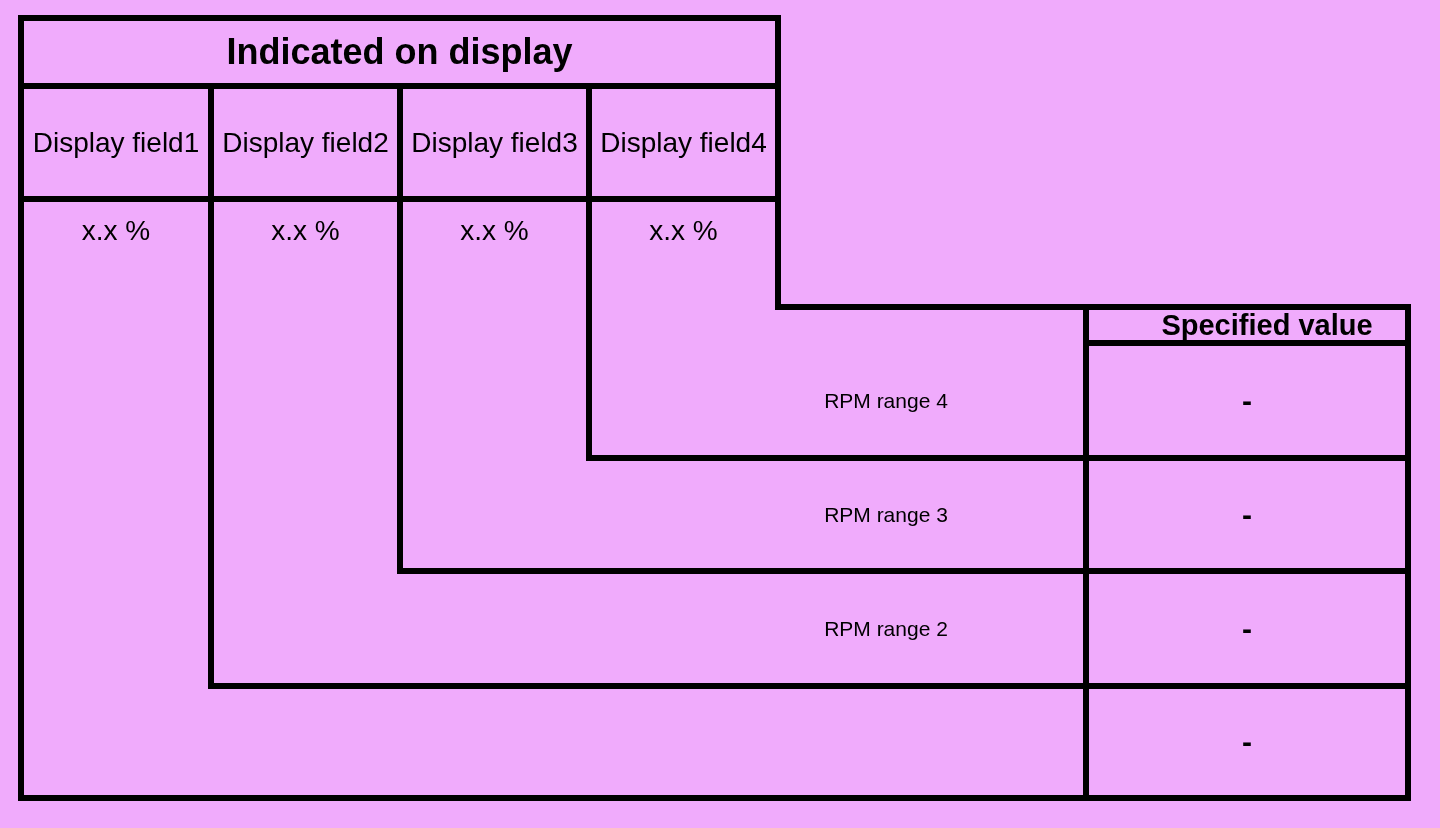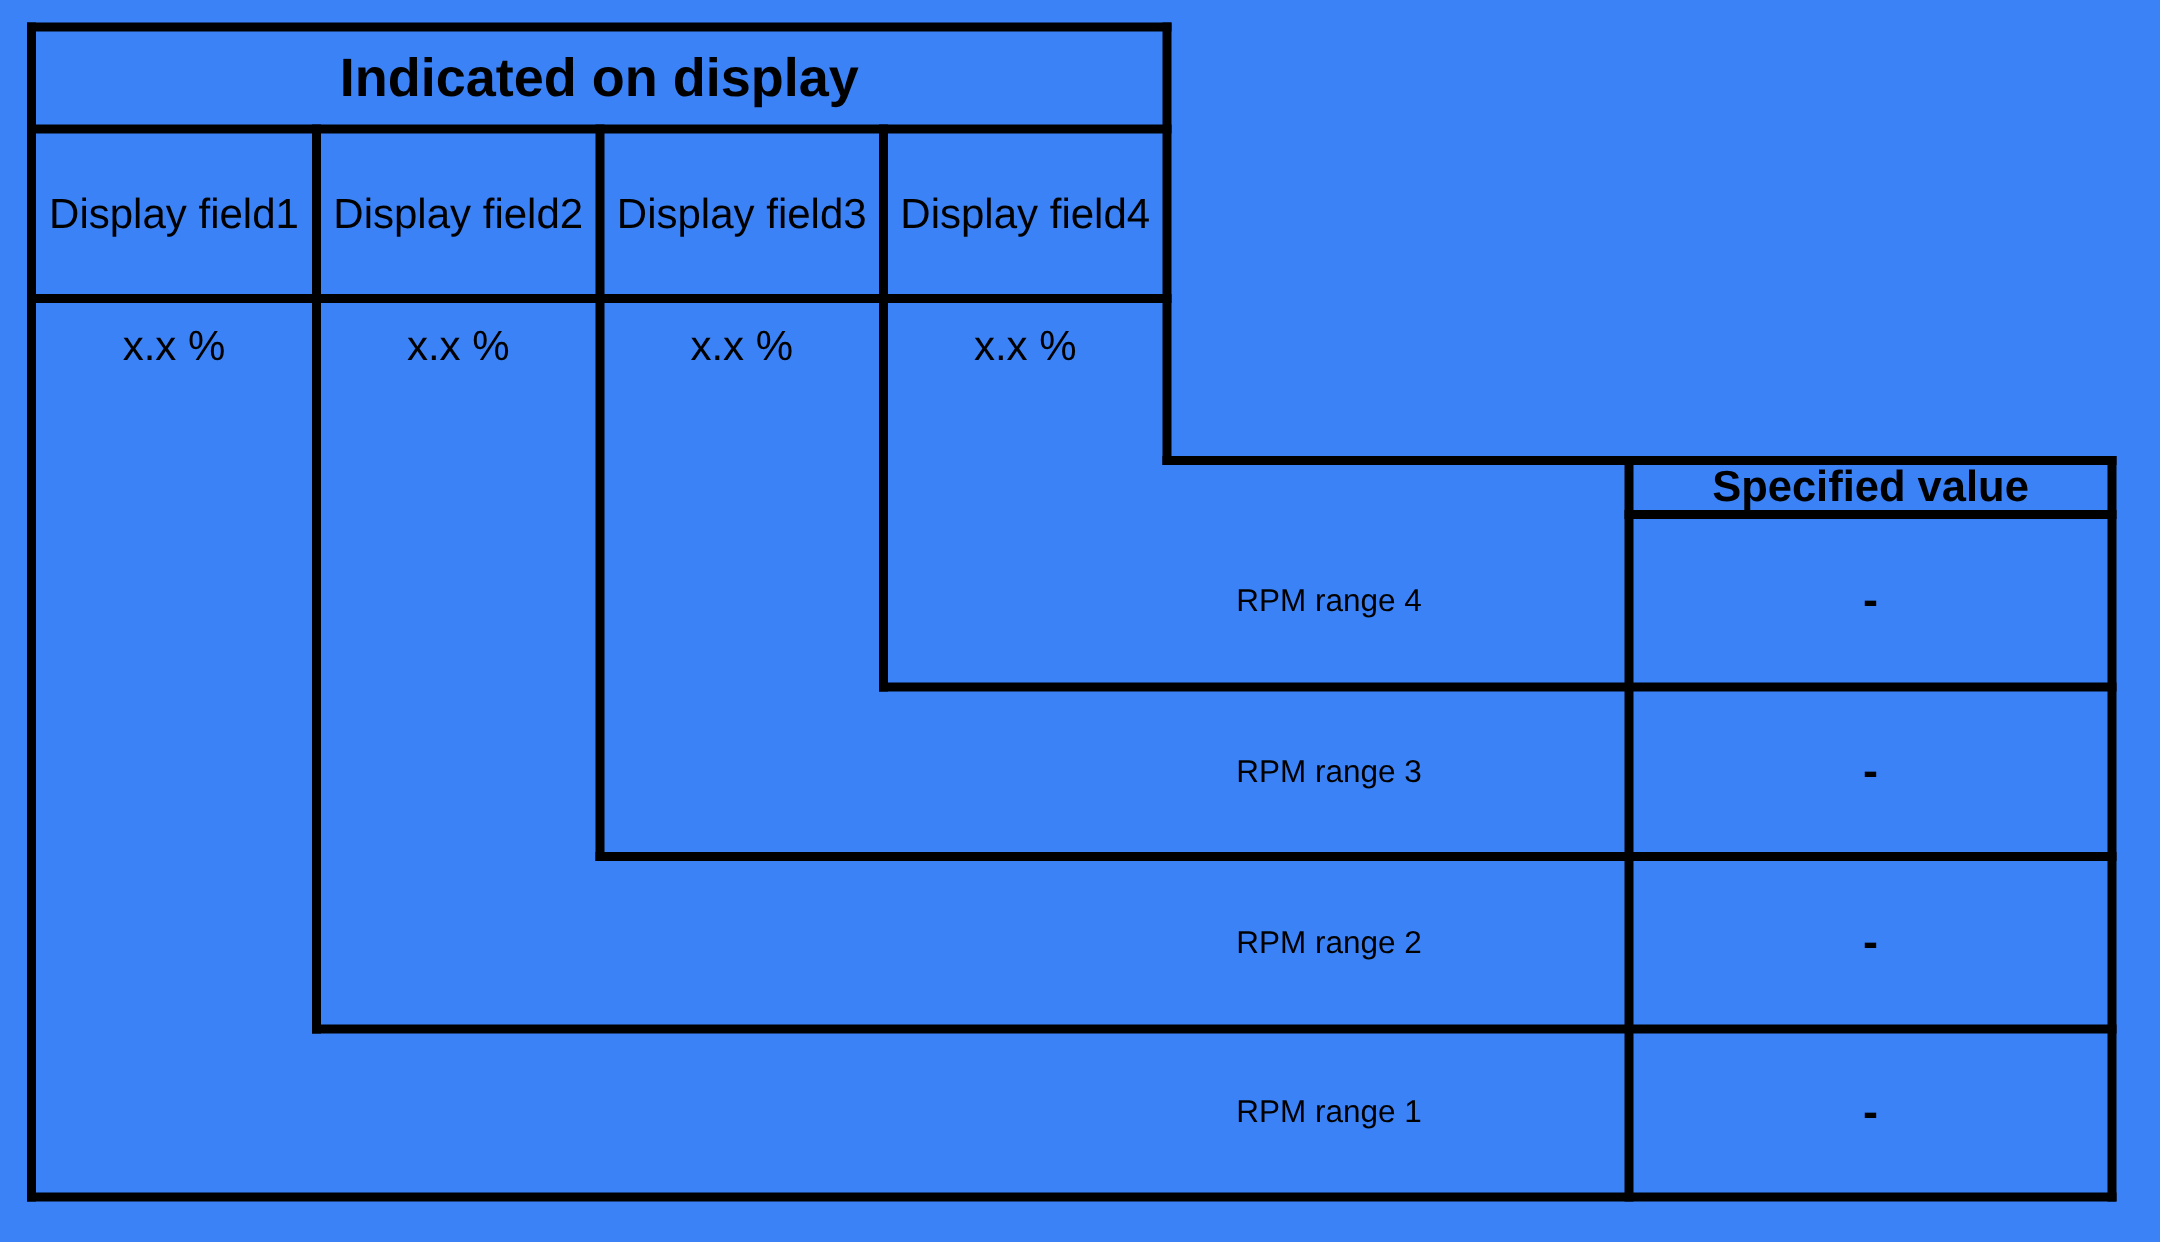--- a/index.html
+++ b/index.html
@@ -1,17 +1,17 @@
 <!DOCTYPE html>
 <html style="--line: #000000;"><head>
 <meta charset="utf-8">
 <style>
   html,body{margin:0;padding:0;background:#fff;}
   .stage{
-    position:relative;width:1440px;height:828px;background:#3b82f6;
+    position:relative;width:1440px;height:828px;background:#f0abfc;
     font-family:"Liberation Sans",sans-serif;color:#000;overflow:hidden;
   }
   .ln{position:absolute;background:var(--line,#000);}
   .cell{position:absolute;display:flex;align-items:center;justify-content:center;text-align:center;white-space:pre;}
   .title{font-weight:bold;font-size:36px;}
   .fh{font-size:28px;line-height:36px;}
   .val{font-size:28px;}
   .rpm{font-size:21px;}
   .spec-h{font-weight:bold;font-size:29px;}
   .dash{font-weight:bold;font-size:30px;}
@@ -56,25 +56,24 @@
   <div class="cell fh" style="left:592px;top:89px;width:183px;height:107px;">
     <span>Display field</span>
     <span>4</span>
   </div>
 
   <div class="cell val" style="left:24px;top:202px;width:184px;height:58px;">x.x %</div>
   <div class="cell val" style="left:214px;top:202px;width:183px;height:58px;">x.x %</div>
   <div class="cell val" style="left:403px;top:202px;width:183px;height:58px;">x.x %</div>
   <div class="cell val" style="left:592px;top:202px;width:183px;height:58px;">x.x %</div>
 
-  <div class="cell spec-h" style="left:1089px;top:310px;width:316px;height:30px;">Specified value</div>
+  <div class="cell spec-h" style="left:1089px;top:310px;width:316px;height:30px;padding-left:20px;">Specified value</div>
 
   <div class="cell rpm" style="left:736px;top:346px;width:300px;height:109px;">RPM range 4</div>
   <div class="cell rpm" style="left:736px;top:461px;width:300px;height:107px;">RPM range 3</div>
   <div class="cell rpm" style="left:736px;top:574px;width:300px;height:109px;">RPM range 2</div>
-  <div class="cell rpm" style="left:736px;top:689px;width:300px;height:106px;">RPM range 1</div>
 
   <div class="cell dash" style="left:1089px;top:346px;width:316px;height:109px;">-</div>
   <div class="cell dash" style="left:1089px;top:461px;width:316px;height:107px;">-</div>
   <div class="cell dash" style="left:1089px;top:574px;width:316px;height:109px;">-</div>
   <div class="cell dash" style="left:1089px;top:689px;width:316px;height:106px;">-</div>
 
 </div>
 
 </body></html>

